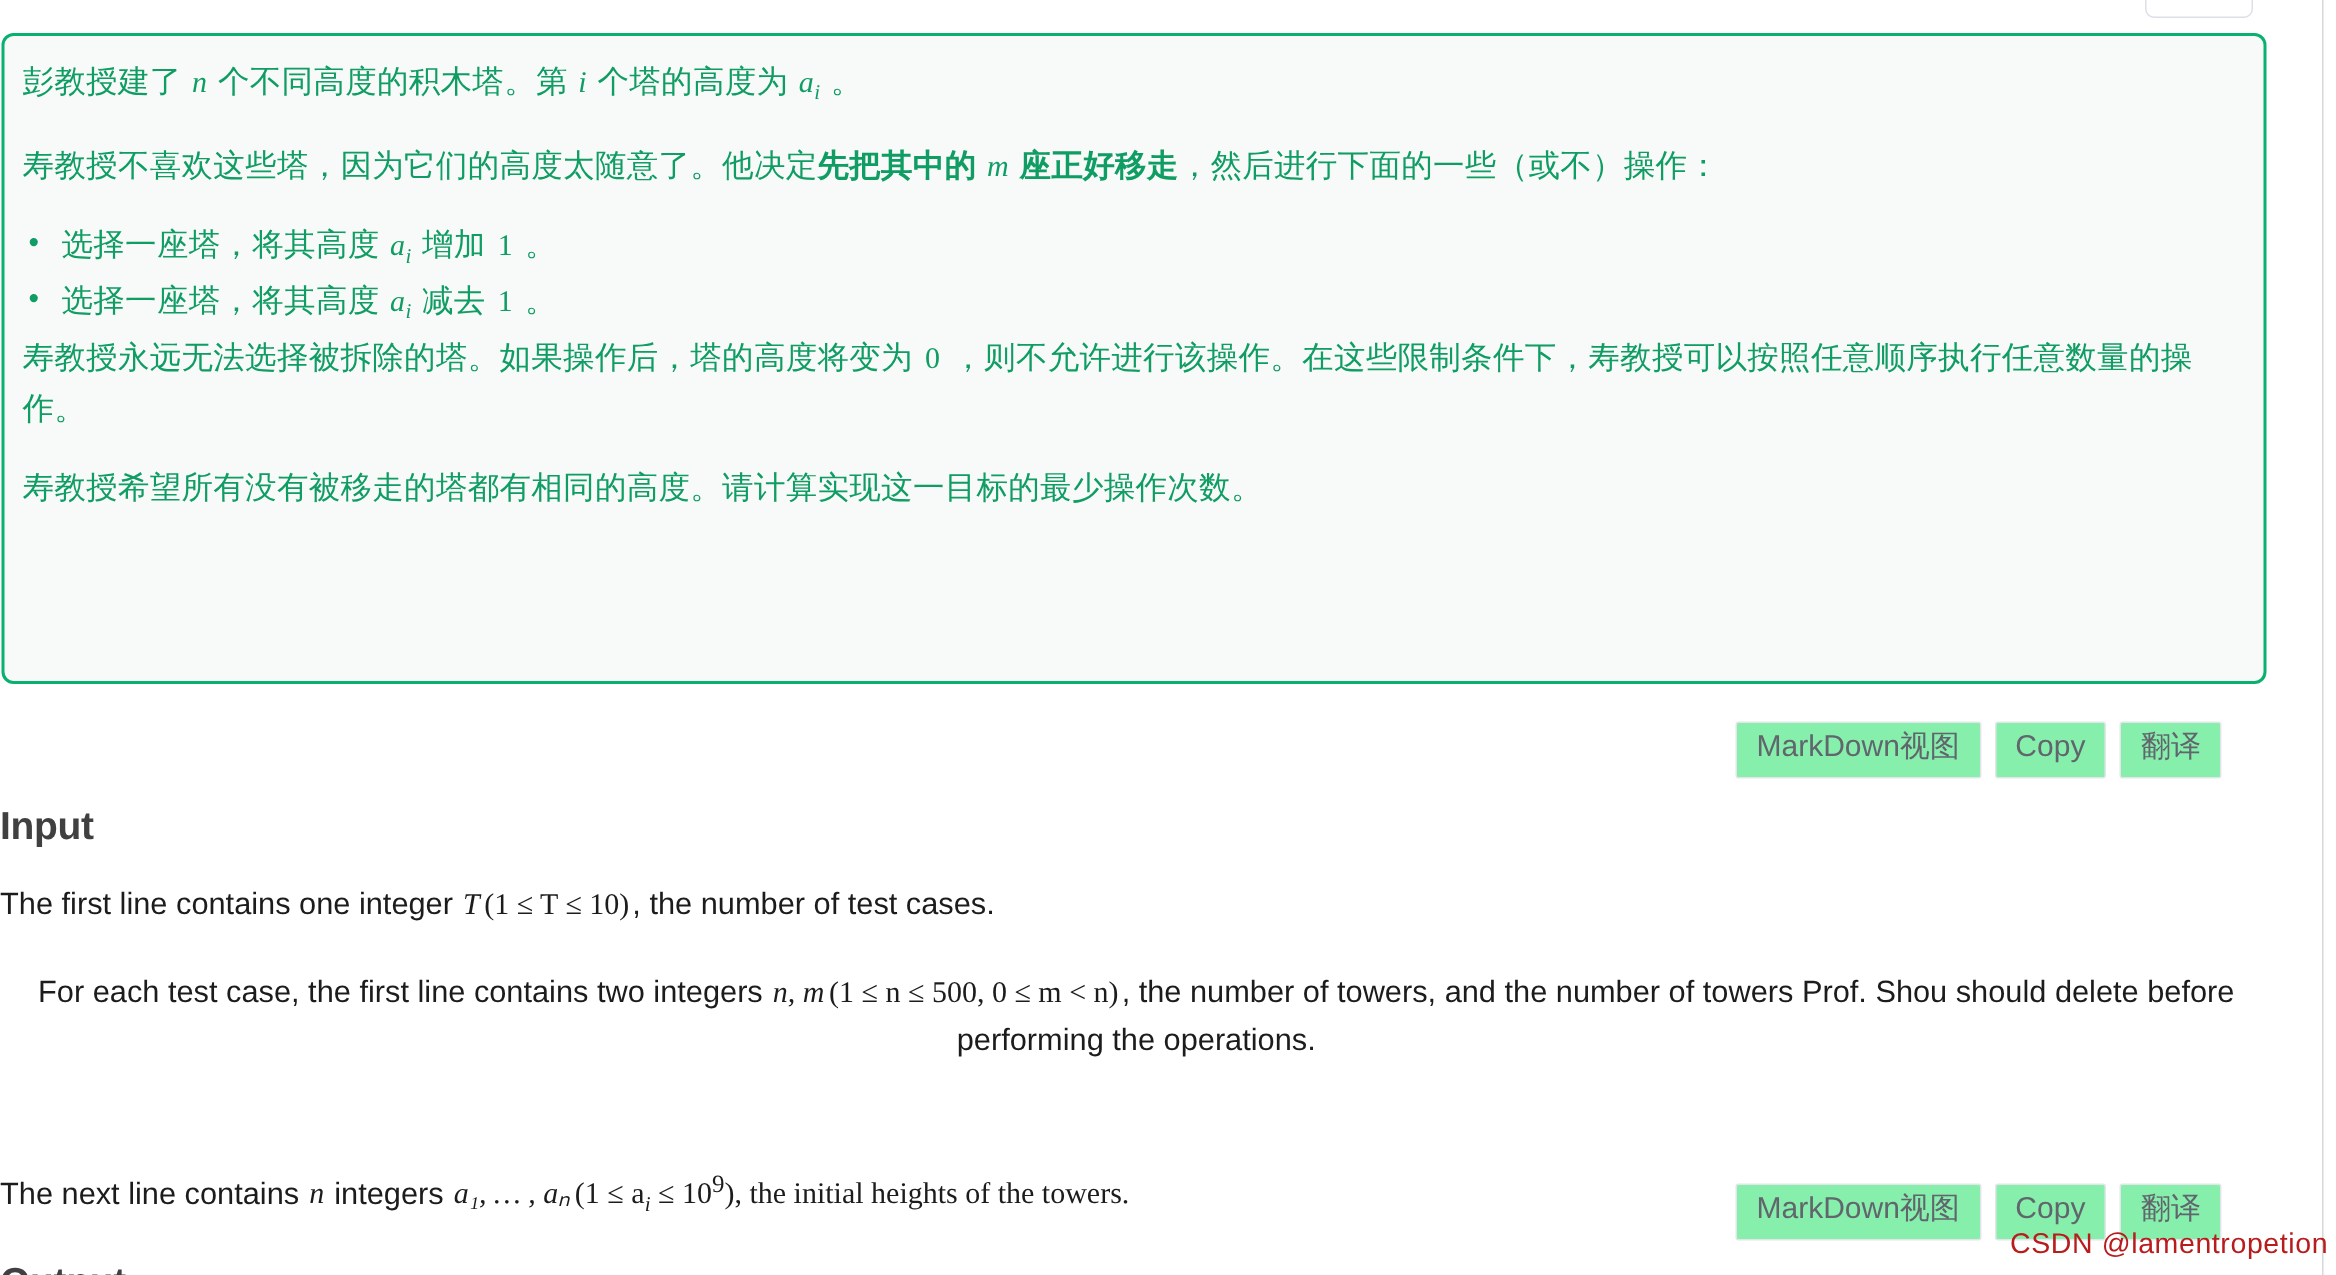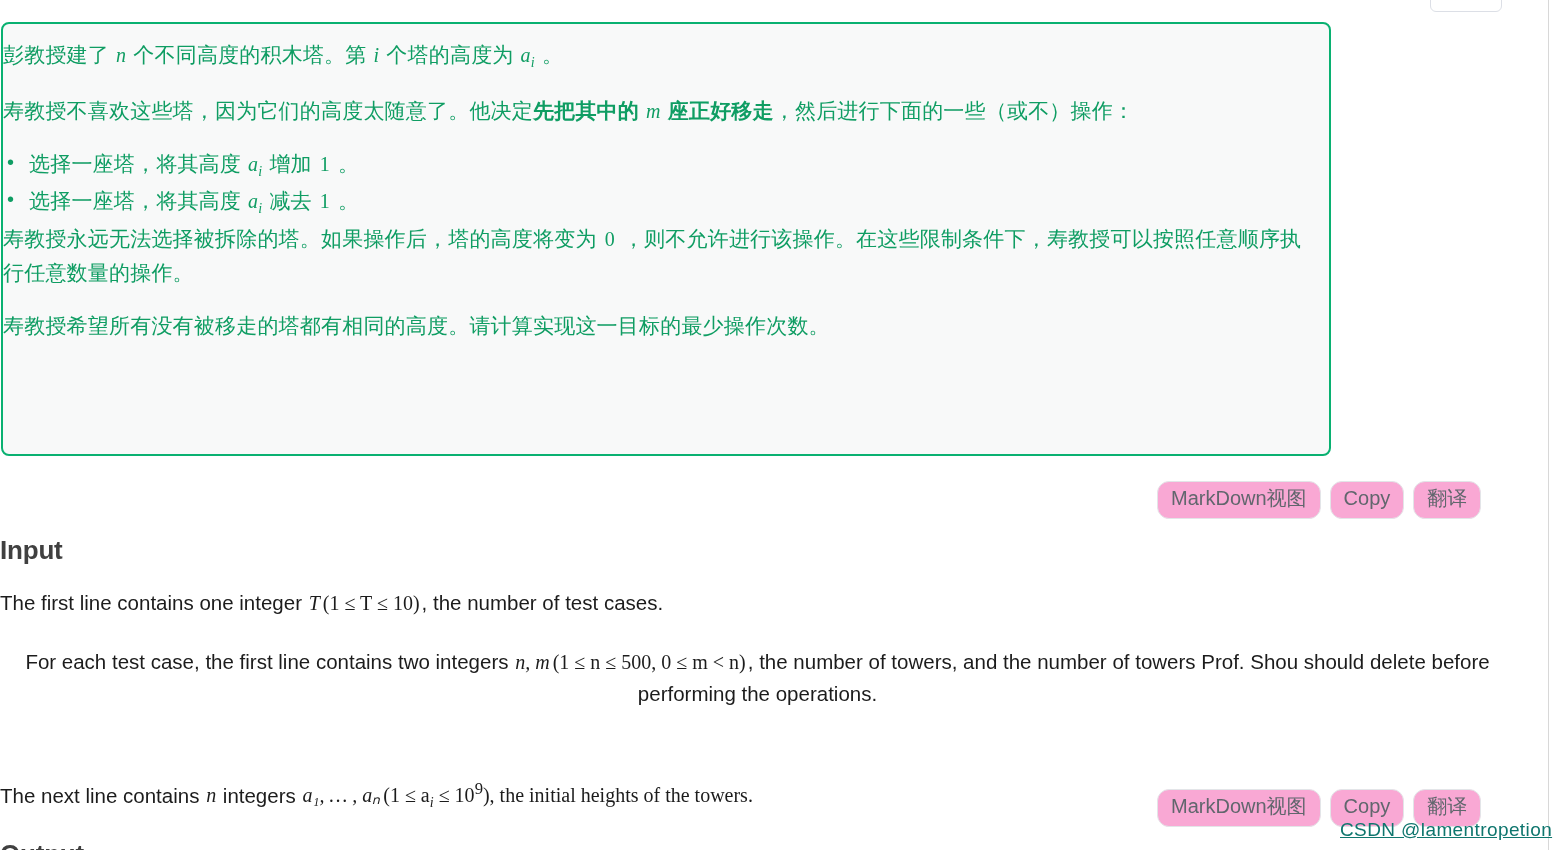--- a/index.html
+++ b/index.html
@@ -33,26 +33,26 @@
     width: 72px; height: 34px;
     border: 1px solid #dcdfe6;
     border-radius: 6px;
     background: #ffffff;
   }
 
   
   .trans-box {
     position: absolute;
     left: 1px; top: 22px;
-    width: 1330px;
+    width: 1510px;
     height: 434px;
     background: #f8f9f9;
     border: 2px solid #09b171;
     border-radius: 8px;
-    padding: 14px 16px 12px 0;
+    padding: 14px 16px 12px 12px;
   }
   .trans-box p, .trans-box ul {
     margin: 0;
     color: #0f9d63;
     font-size: 21px;
     line-height: 1.62;
     letter-spacing: 0.2px;
   }
   .trans-box p { margin-bottom: 19px; }
   .trans-box p.last { margin-bottom: 0; }
@@ -94,23 +94,23 @@
   .toolbar {
     position: absolute;
     display: flex;
     gap: 9px;
     align-items: center;
   }
   .toolbar button {
     font-family: "Liberation Sans", sans-serif;
     font-size: 20px;
     color: #61666d;
-    background: #f9a8d4;
+    background: #86efac;
     border: 1px solid #e3e5e8;
-    border-radius: 12px;
+    border-radius: 2px;
     padding: 5px 13px 7px 13px;
     line-height: 1.18;
     cursor: pointer;
     white-space: nowrap;
   }
   .toolbar-1 { left: 1157px; top: 481px; }
   .toolbar-2 { left: 1157px; top: 789px; }
 
   
   .body-text {
@@ -134,24 +134,23 @@
   .p-2         { top: 625px; text-align: center; }
   .p-3         { top: 756px; }
   .sec-output  { top: 834px; }
 
   
   .watermark {
     position: absolute;
     left: 1340px;
     top: 819px;
     font-size: 19px;
-    color: #0f766e;
+    color: #b91c1c;
     letter-spacing: 0.4px;
     white-space: nowrap;
-    text-decoration: underline;
   }
 </style>
 </head>
 <body>
 
 <div class="page">
 
   <div class="right-gutter"></div>
 
   <div class="top-clipped-button"></div>

